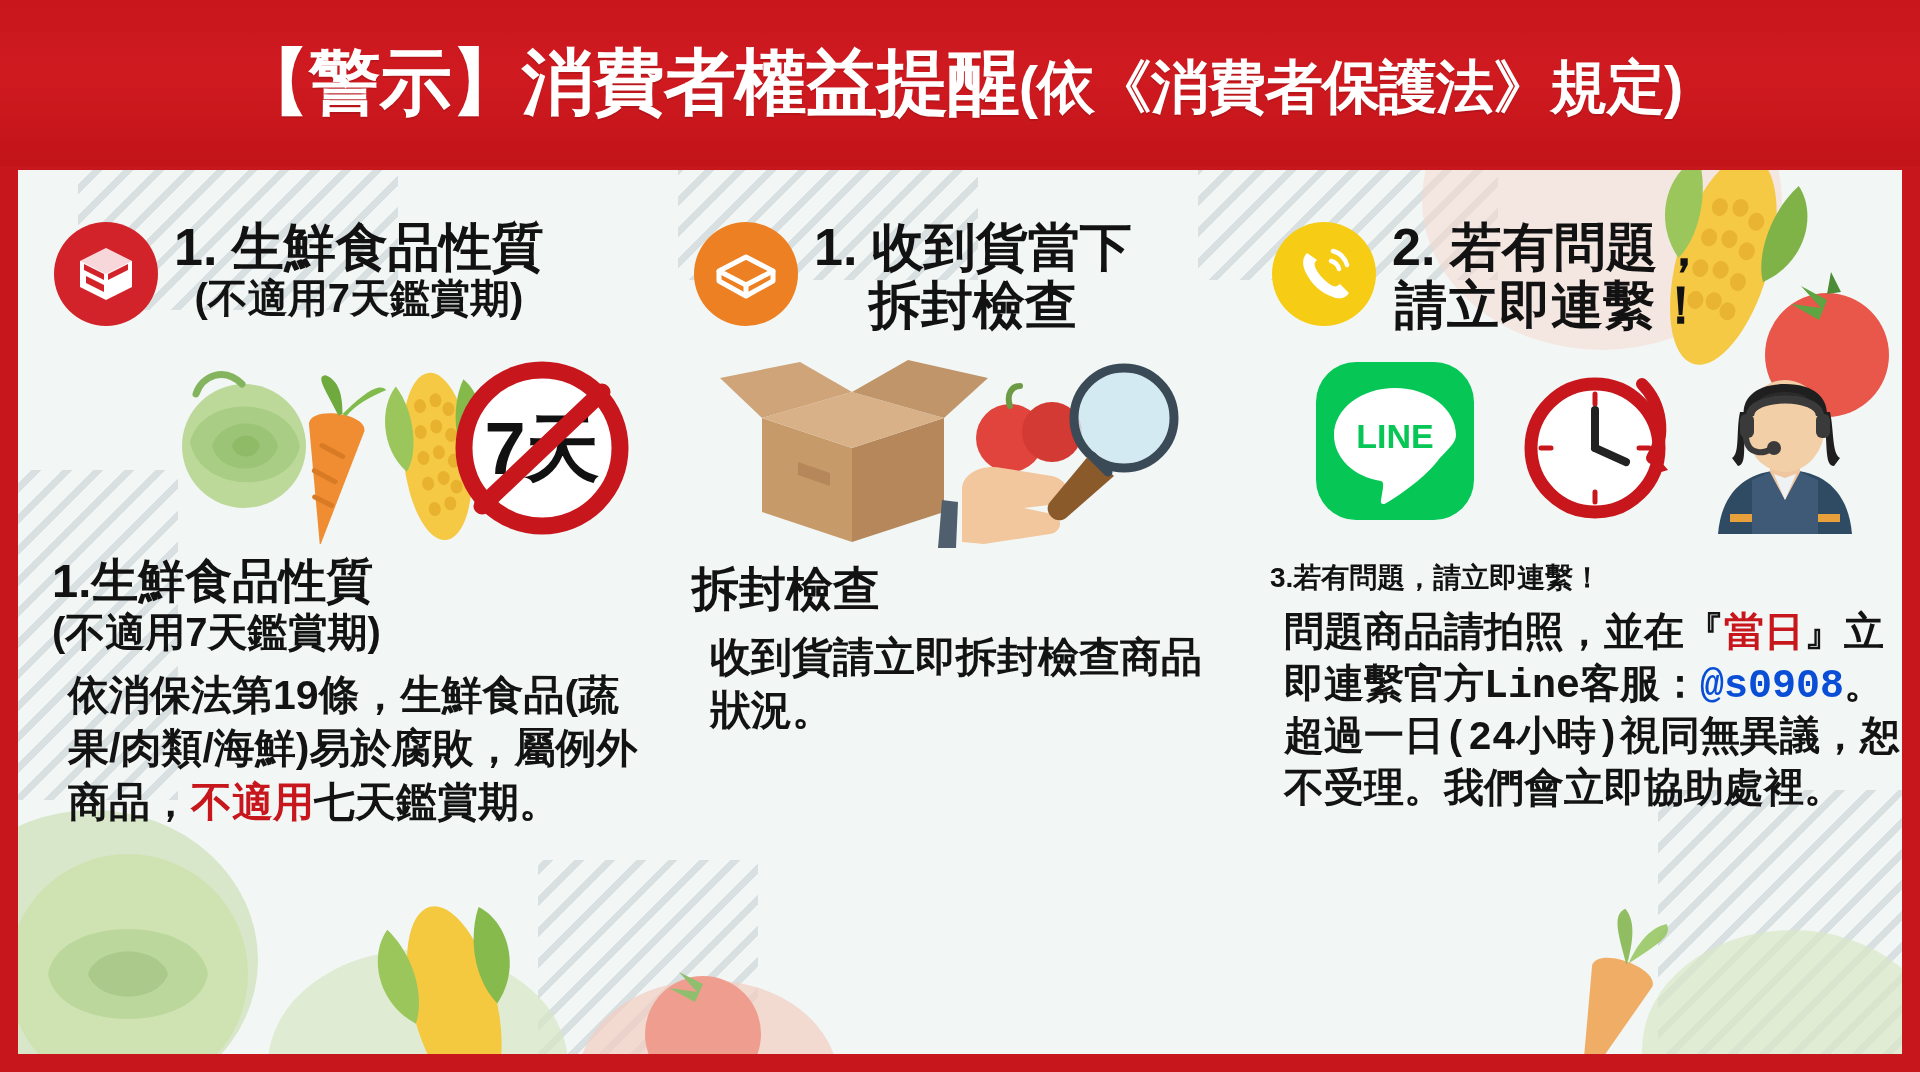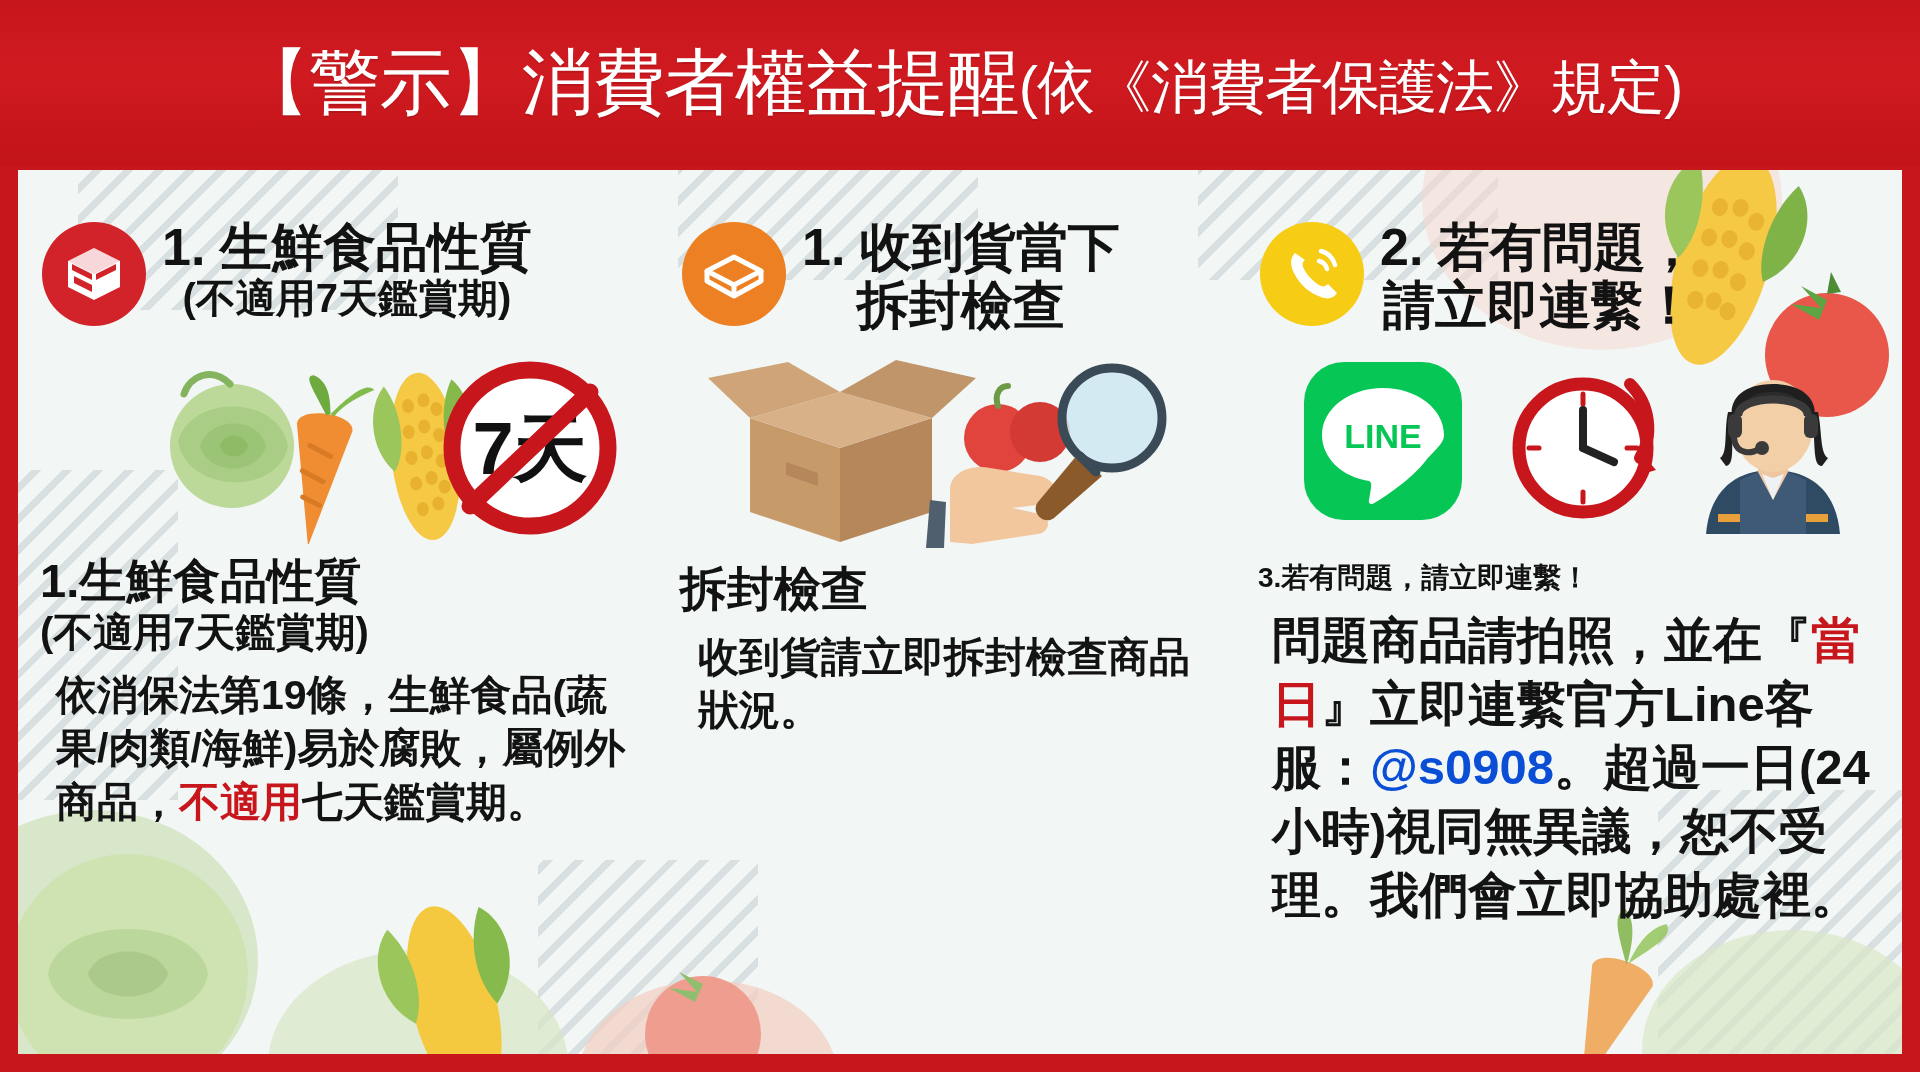--- a/index.html
+++ b/index.html
@@ -22,21 +22,21 @@
     position: absolute;
     left: 0; top: 0;
     width: 1920px; height: 166px;
     background: linear-gradient(180deg, #c8161d 0%, #cf1a20 45%, #c21419 100%);
     display: flex;
     align-items: center;
     justify-content: center;
   }
   #header-title {
     color: #ffffff;
-    font-weight: 400;
+    font-weight: 700;
     font-size: 72px;
     letter-spacing: -1px;
     line-height: 1.05;
     white-space: nowrap;
     text-shadow: 0 2px 0 rgba(0,0,0,0.10);
   }
   #header-title .small {
     font-size: 58px;
   }
 
@@ -59,21 +59,21 @@
       rgba(0,0,0,0) 7px,
       rgba(0,0,0,0) 22px
     );
     pointer-events: none;
   }
   .blob { position: absolute; border-radius: 50%; pointer-events: none; }
 
   
   #columns {
     position: absolute;
-    left: 4px; top: 0;
+    left: 16px; top: 0;
     width: 1884px; height: 884px;
     display: flex;
     z-index: 5;
   }
   .col {
     position: relative;
     box-sizing: border-box;
     padding: 0 8px;
   }
   .col-1 { width: 640px; }
@@ -125,21 +125,21 @@
   .body-para {
     font-weight: 700;
     color: #131313;
     font-size: 41px;
     line-height: 1.30;
     margin-top: 14px;
     text-align: left;
   }
   .c1 .body-para { padding-left: 16px; }
   .c2 .body-para { padding-left: 18px; }
-  .c3 .body-para { padding-left: 14px; font-size: 49px; line-height: 1.30; }
+  .c3 .body-para { padding-left: 14px; font-size: 40px; line-height: 1.30; font-family: Liberation Mono, monospace; }
   .red { color: #c8161d; }
   .blue { color: #0b4ed6; }
 
   
   svg { display: block; }
 </style>
 </head>
 <body>
 
 <div id="poster">

